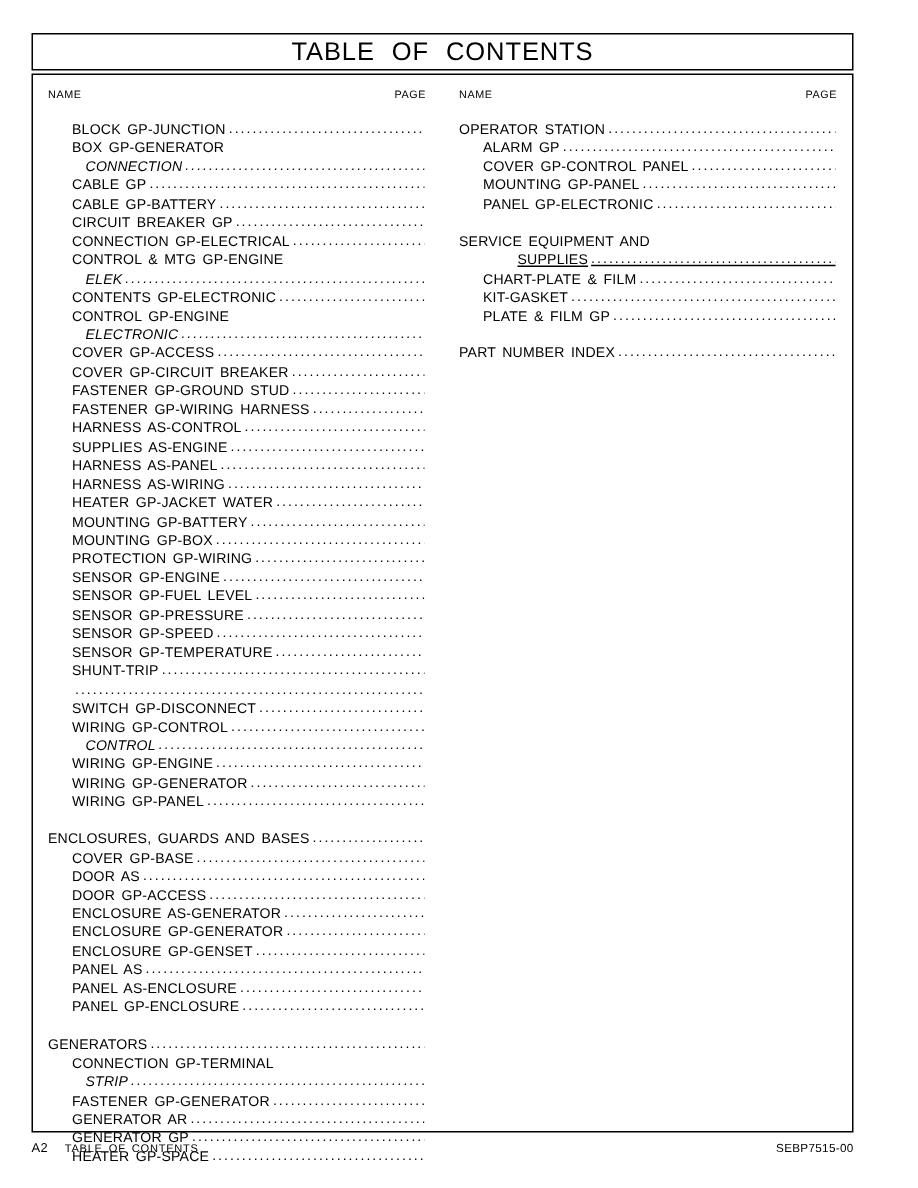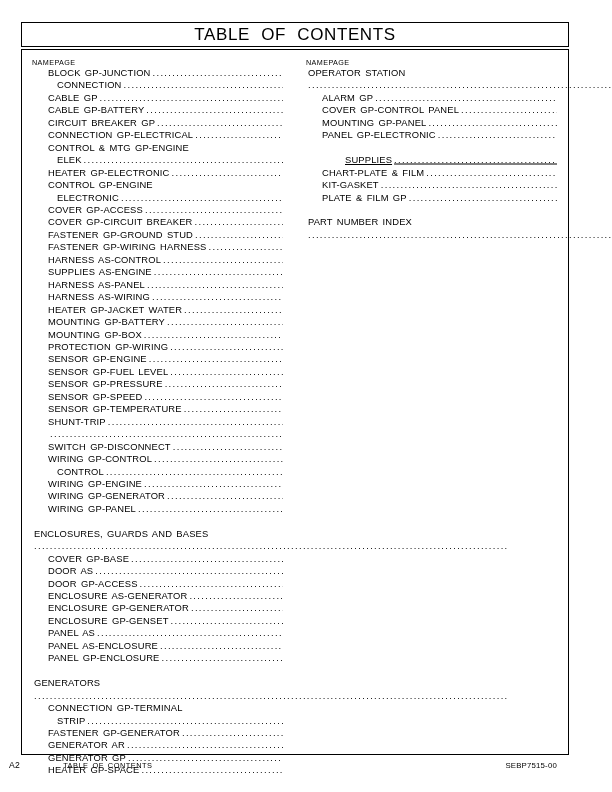--- a/index.html
+++ b/index.html
@@ -67,22 +67,24 @@
   .column {
     box-sizing: border-box;
     padding: 9px 11px 0 11px;
   }
   .column.left  { width: 274px; }
   .column.right { width: 274px; }
 
   
   .col-head {
     display: flex;
+    justify-content: space-between;
     font-size: 7.2px;
     letter-spacing: 0.4px;
+    margin-bottom: 13px;
   }
 
   
   .entry {
     display: flex;
     align-items: baseline;
     font-size: 9.4px;
     line-height: 12.45px;
     white-space: nowrap;
     letter-spacing: 0.15px;
@@ -101,37 +103,36 @@
     color: #000;
     transform: translateY(-0.5px);
   }
   .entry .page {
     flex: 0 0 auto;
     text-align: right;
     min-width: 17px;
   }
 
   
-  .lvl-0 { padding-left: 0px; flex-direction: column;  }
+  .lvl-0 { padding-left: 0px;  }
   .lvl-1 { padding-left: 16px; justify-content: space-between; }
-  .lvl-2 { padding-left: 25px; }
+  .lvl-2 { padding-left: 25px; font-style: italic; }
   .lvl-3 { padding-left: 39px; text-decoration: underline; }
 
   .spacer { height: 12.45px; }
 
   
   .footer {
     position: absolute;
-    left: 9px;
+    left: 21px;
     top: 760px;
     width: 548px;
     display: flex;
     align-items: baseline;
     font-size: 8px;
-    gap: 32px;
   }
   .footer .pg {
     font-size: 8.6px;
     letter-spacing: 0.3px;
     margin-right: 11px;
   }
   .footer .ttl {
     font-size: 7.4px;
     letter-spacing: 0.5px;
     word-spacing: 1.5px;
@@ -159,20 +160,23 @@
       <div class="col-head">
         <span>NAME</span>
         <span>PAGE</span>
       </div>
       <div id="left-entries">
           <div class="entry lvl-1">
             <span class="label">BLOCK GP-JUNCTION</span>
             <span class="leader">........................................................................................................................</span>
             <span class="page">141</span>
           </div>
+          <div class="entry lvl-1 nodots">
+            <span class="label">BOX GP-GENERATOR</span>
+          </div>
           <div class="entry lvl-2">
             <span class="label">CONNECTION</span>
             <span class="leader">........................................................................................................................</span>
             <span class="page">143</span>
           </div>
           <div class="entry lvl-1">
             <span class="label">CABLE GP</span>
             <span class="leader">........................................................................................................................</span>
             <span class="page">144</span>
           </div>
@@ -193,21 +197,21 @@
           </div>
           <div class="entry lvl-1 nodots">
             <span class="label">CONTROL &amp; MTG GP-ENGINE</span>
           </div>
           <div class="entry lvl-2">
             <span class="label">ELEK</span>
             <span class="leader">........................................................................................................................</span>
             <span class="page">157</span>
           </div>
           <div class="entry lvl-1">
-            <span class="label">HEATER GP-ELECTRONIC</span>
+            <span class="label">CONTENTS GP-ELECTRONIC</span>
             <span class="leader">........................................................................................................................</span>
             <span class="page">158</span>
           </div>
           <div class="entry lvl-1 nodots">
             <span class="label">CONTROL GP-ENGINE</span>
           </div>
           <div class="entry lvl-2">
             <span class="label">ELECTRONIC</span>
             <span class="leader">........................................................................................................................</span>
             <span class="page">162</span>
@@ -449,20 +453,23 @@
             <span class="label">MOUNTING GP-PANEL</span>
             <span class="leader">........................................................................................................................</span>
             <span class="page">479</span>
           </div>
           <div class="entry lvl-1">
             <span class="label">PANEL GP-ELECTRONIC</span>
             <span class="leader">........................................................................................................................</span>
             <span class="page">482</span>
           </div>
           <div class="spacer"></div>
+          <div class="entry lvl-0 nodots">
+            <span class="label">SERVICE EQUIPMENT AND</span>
+          </div>
           <div class="entry lvl-3">
             <span class="label">SUPPLIES</span>
             <span class="leader">........................................................................................................................</span>
             <span class="page">489</span>
           </div>
           <div class="entry lvl-1">
             <span class="label">CHART-PLATE &amp; FILM</span>
             <span class="leader">........................................................................................................................</span>
             <span class="page">489</span>
           </div>

